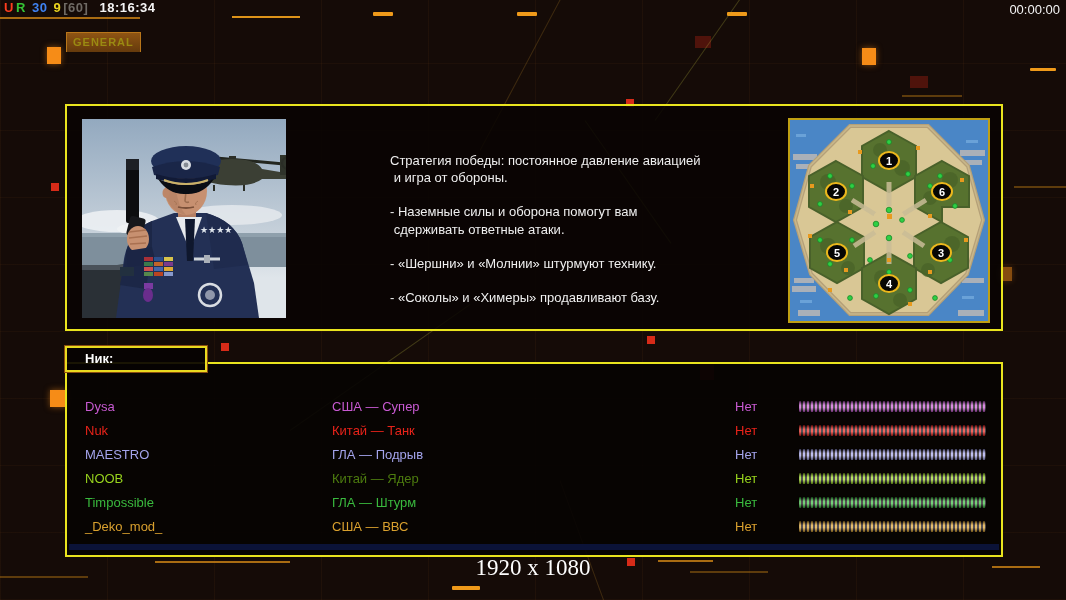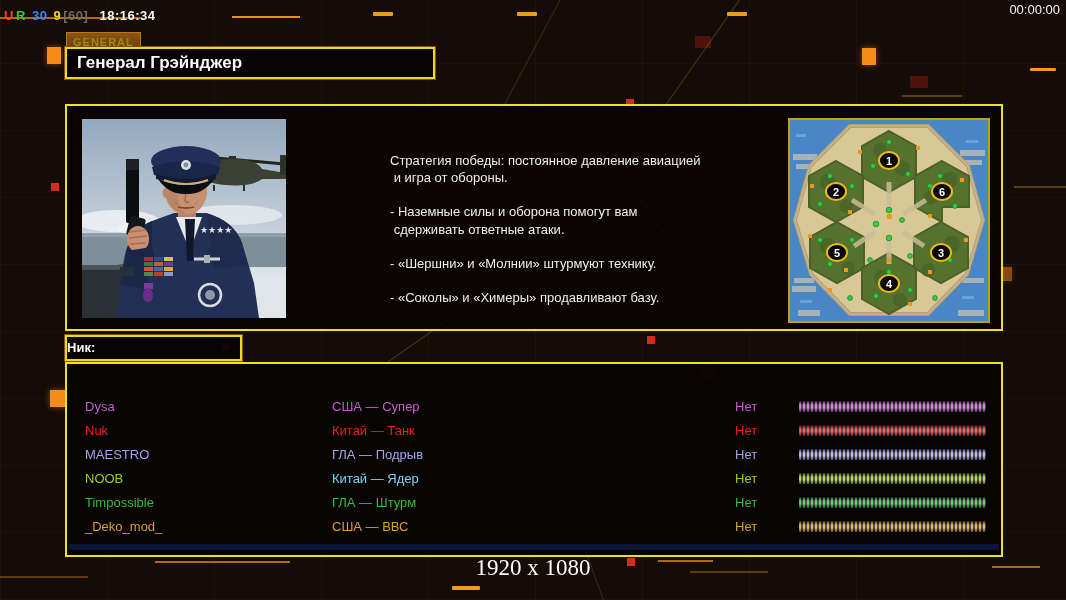--- a/index.html
+++ b/index.html
@@ -23,21 +23,21 @@
   .dash{position:absolute;height:4px;background:#ef9a1a;border-radius:1px;}
   .sq{position:absolute;background:#f68c17;box-shadow:0 0 6px rgba(246,140,23,.5);}
   .sq.dim{opacity:.5;}
   .rsq{position:absolute;width:8px;height:8px;background:#d62b18;}
   .rsq.dim2{opacity:.55;}
   .drect{position:absolute;background:#4f130b;}
   .diag{position:absolute;height:1px;background:rgba(205,150,45,.22);transform-origin:left center;}
   .diag.olive{background:rgba(180,180,60,.28);}
 
   
-  .hud-perf{position:absolute;left:4px;top:8px;z-index:3;font-size:13px;font-weight:bold;letter-spacing:.5px;text-align:center;}
+  .hud-perf{position:absolute;left:4px;top:0;z-index:3;font-size:13px;font-weight:bold;letter-spacing:.5px;text-align:center;}
   .hud-perf span{margin-right:2px;}
   .c-red{color:#ff3d1e;} .c-green{color:#35c435;} .c-blue{color:#3f82f2;}
   .c-yellow{color:#ecd51f;} .c-gray{color:#6f6a64;} .c-white{color:#f4f4f4;margin-left:5px;}
   .hud-timer{position:absolute;right:6px;top:2px;z-index:3;font-size:13px;font-weight:normal;color:#f4f4f4;}
 
   
   .gen-tab{
     position:absolute;left:66px;top:32px;z-index:3;height:15px;line-height:15px;
     padding:2px 6px;background:linear-gradient(#8e5413,#653a0c);
     border:1px solid #b8761a;border-bottom:none;
@@ -72,21 +72,21 @@
     background:#070705;color:#fff;font-size:11px;font-weight:bold;
     display:flex;align-items:center;justify-content:center;
   }
 
   
   .hdr-box{
     position:absolute;z-index:3;height:26px;box-sizing:border-box;
     background:rgba(6,3,2,0.92);border:2px solid #e9da1f;box-shadow:0 0 0 1px #8a4c10;
     font-size:13px;font-weight:bold;color:#fbfbfb;line-height:22px;
   }
-  .hdr-nick{left:65px;top:335px;width:177px;}
+  .hdr-nick{left:65px;top:346px;width:142px;padding-left:18px;}
   .hdr-general{left:315px;top:335px;width:213px;padding-left:18px;}
   .hdr-teamprog{left:700px;top:335px;width:212px;padding-left:14px;}
   .hdr-teamprog .h-prog{margin-left:26px;}
 
   
   .players-panel{
     position:absolute;left:65px;top:362px;z-index:2;width:938px;height:195px;box-sizing:border-box;
     border:2px solid #e9e41e;background:rgba(6,3,2,0.9);
   }
   .players-list{position:absolute;left:0;top:3px;right:0;margin-top:29px;}
@@ -148,21 +148,20 @@
 
   <div class="hud-perf">
     <span class="c-red">U</span><span class="c-green">R</span>
     <span class="c-blue">30</span>
     <span class="c-yellow">9</span><span class="c-gray">[60]</span>
     <span class="c-white">18:16:34</span>
   </div>
   <div class="hud-timer">00:00:00</div>
 
   <div class="gen-tab">GENERAL</div>
-  <div class="title-box">Генерал Грэйнджер</div>
 
   <div class="main-panel">
 
     <div class="portrait">
       <svg width="204" height="199" viewBox="0 0 204 199">
         <defs>
           <linearGradient id="sky" x1="0" y1="0" x2="0" y2="1">
             <stop offset="0" stop-color="#93a9bf"></stop>
             <stop offset="0.55" stop-color="#c4cfd9"></stop>
             <stop offset="0.8" stop-color="#dfe5ea"></stop>
@@ -380,21 +379,21 @@
 
   <div class="player-row">
     <span class="p-name" style="color: rgb(164, 164, 236);">MAESTRO</span>
     <span class="p-general" style="color: rgb(164, 164, 236);">ГЛА — Подрыв</span>
     <span class="p-team" style="color: rgb(164, 164, 236);">Нет</span>
     <div class="p-bar" style="width: 187px; background: linear-gradient(rgba(0, 0, 0, 0.5), rgba(255, 255, 255, 0.3) 40%, rgba(255, 255, 255, 0.3) 60%, rgba(0, 0, 0, 0.5)), repeating-linear-gradient(90deg, rgb(164, 164, 236) 0px, rgb(164, 164, 236) 2px, rgba(14, 6, 12, 0.92) 2px, rgba(14, 6, 12, 0.92) 4px);"></div>
   </div>
 
   <div class="player-row">
     <span class="p-name" style="color: rgb(151, 211, 29);">NOOB</span>
-    <span class="p-general" style="color: #7dd3fc; text-align: right;">Китай — Ядер</span>
+    <span class="p-general" style="color: #4d7c0f; text-align: right;">Китай — Ядер</span>
     <span class="p-team" style="color: rgb(151, 211, 29);">Нет</span>
     <div class="p-bar" style="width: 187px; background: linear-gradient(rgba(0, 0, 0, 0.5), rgba(255, 255, 255, 0.3) 40%, rgba(255, 255, 255, 0.3) 60%, rgba(0, 0, 0, 0.5)), repeating-linear-gradient(90deg, rgb(151, 211, 29) 0px, rgb(151, 211, 29) 2px, rgba(14, 6, 12, 0.92) 2px, rgba(14, 6, 12, 0.92) 4px);"></div>
   </div>
 
   <div class="player-row">
     <span class="p-name" style="color: rgb(58, 186, 62);">Timpossible</span>
     <span class="p-general" style="color: rgb(58, 186, 62);">ГЛА — Штурм</span>
     <span class="p-team" style="color: rgb(58, 186, 62);">Нет</span>
     <div class="p-bar" style="width: 187px; background: linear-gradient(rgba(0, 0, 0, 0.5), rgba(255, 255, 255, 0.3) 40%, rgba(255, 255, 255, 0.3) 60%, rgba(0, 0, 0, 0.5)), repeating-linear-gradient(90deg, rgb(58, 186, 62) 0px, rgb(58, 186, 62) 2px, rgba(14, 6, 12, 0.92) 2px, rgba(14, 6, 12, 0.92) 4px);"></div>
   </div>

